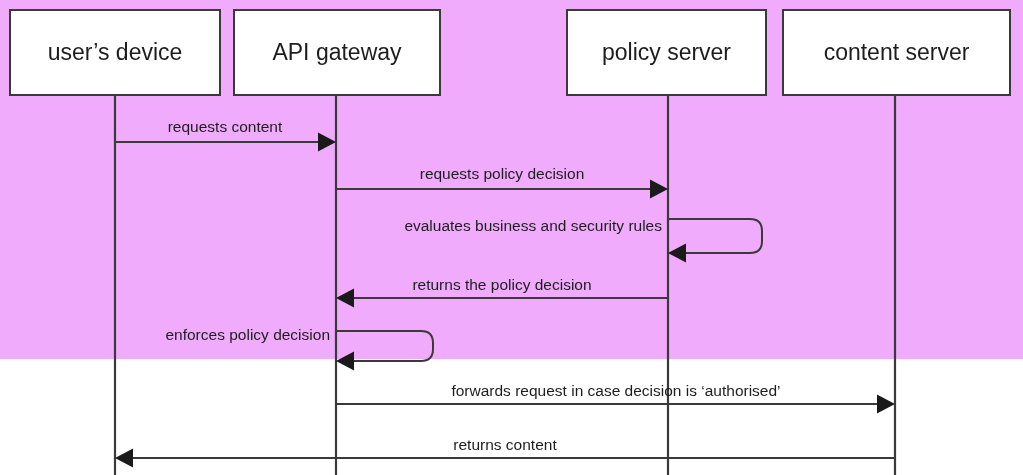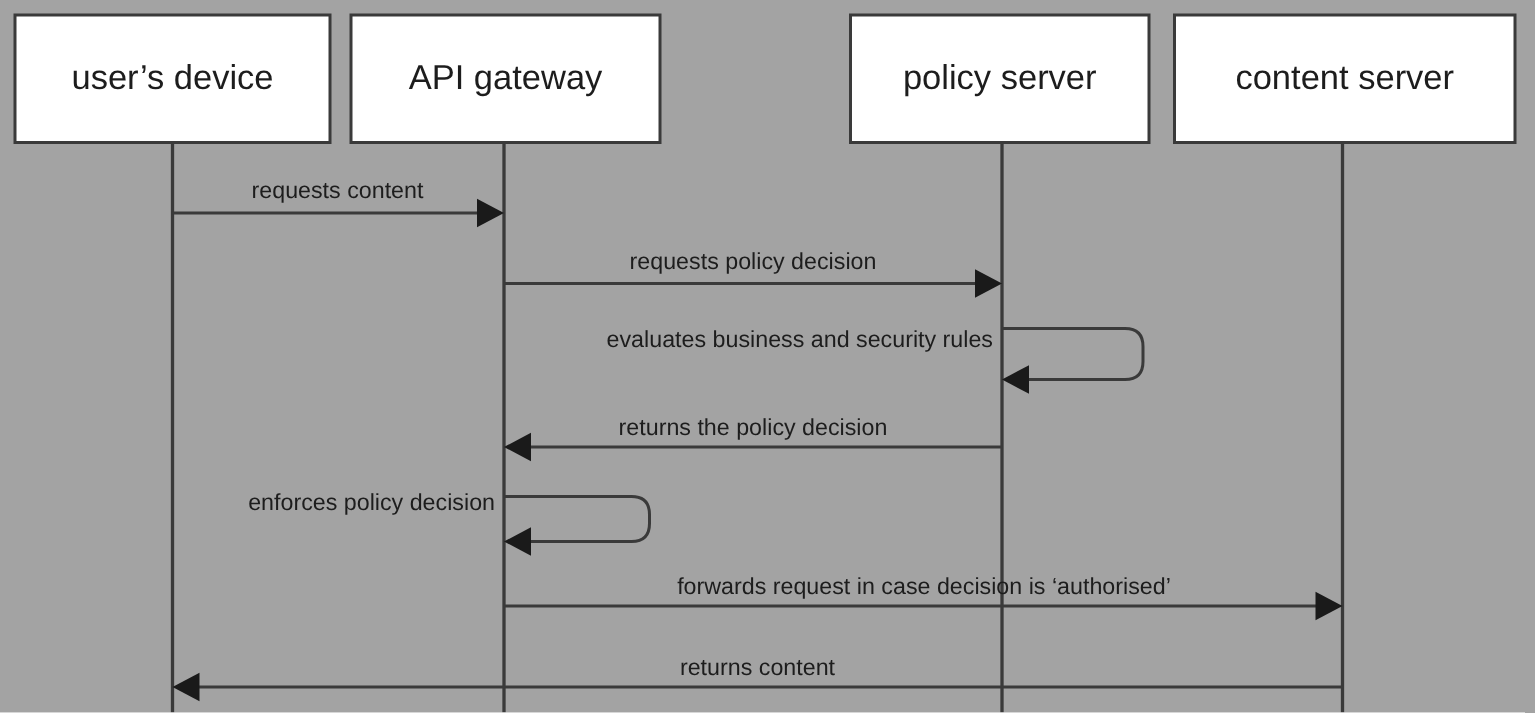--- a/index.html
+++ b/index.html
@@ -10,22 +10,22 @@
   }
   body {
     font-family: "Liberation Sans", sans-serif;
     width: 1023px;
     height: 475px;
     overflow: hidden;
   }
   #diagram-root {
     position: relative;
     width: 1023px;
-    height: 475px;
-    background: #a3a3a3;
+    height: 359px;
+    background: #f0abfc;
   }
   svg#seq-svg {
     position: absolute;
     top: 0;
     left: 0;
     width: 1023px;
     height: 475px;
     display: block;
   }
   .lifeline-box {

